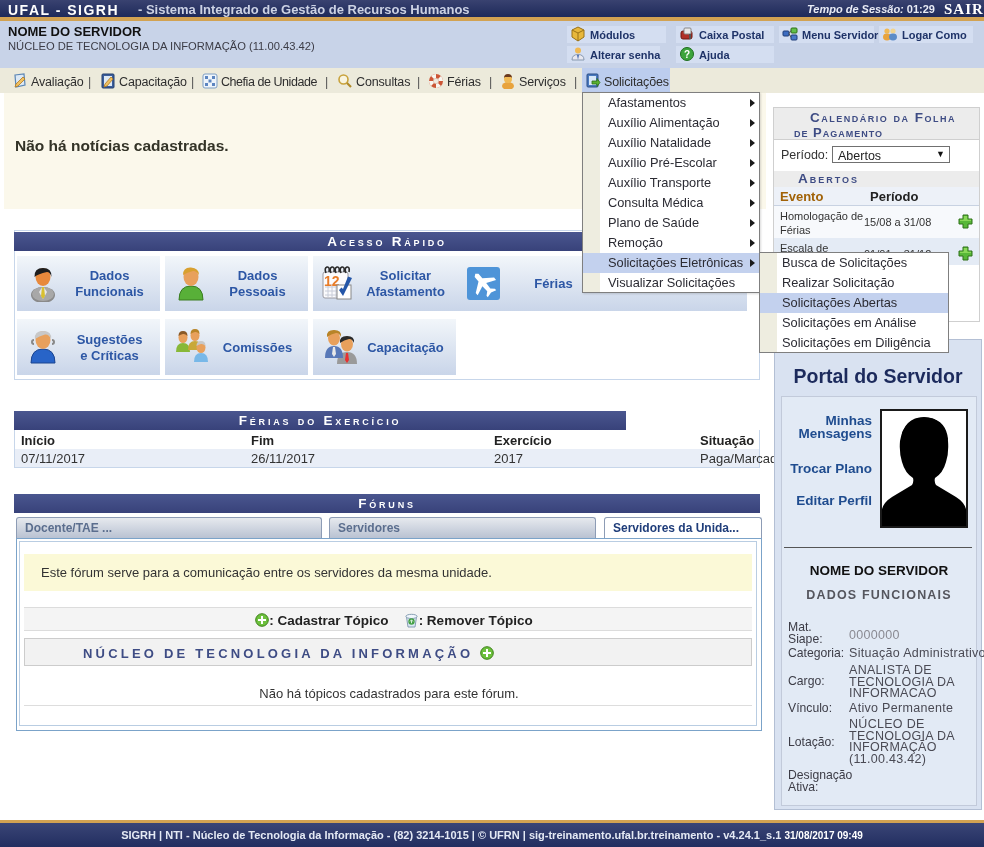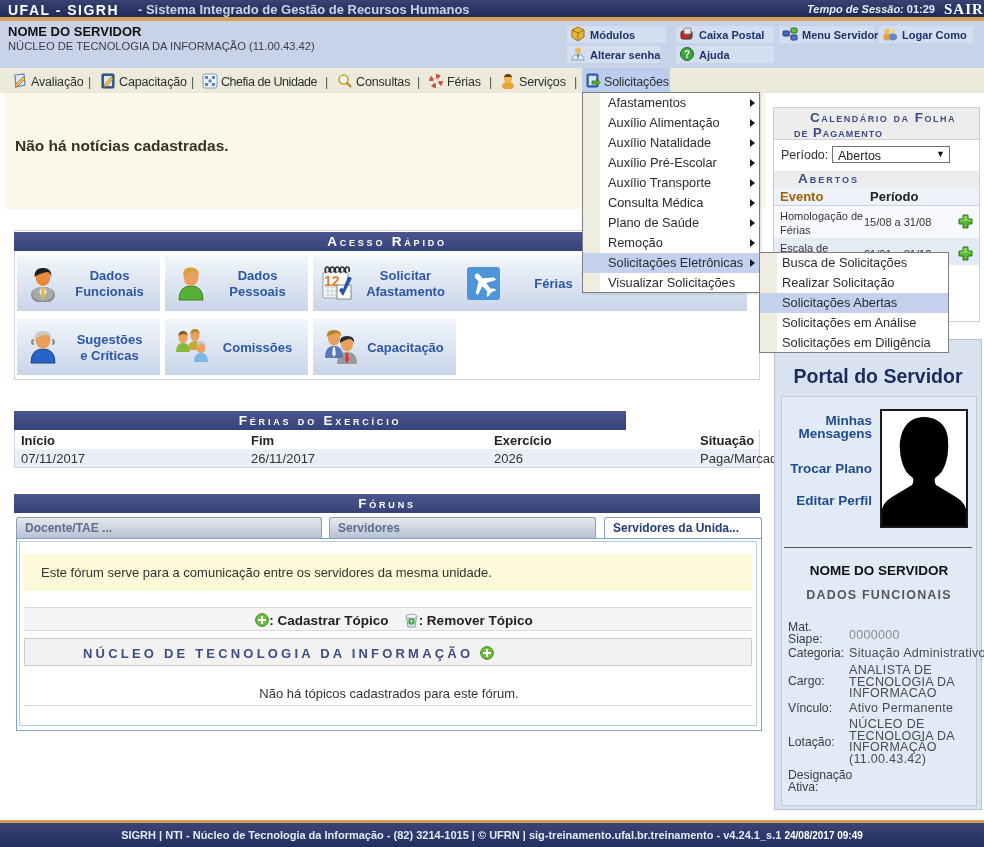--- a/index.html
+++ b/index.html
@@ -245,21 +245,21 @@
 <div class="abs phead" style="left:14px;top:411px;width:612px;height:19px;line-height:19px;">Férias do Exercício</div>
 <div class="abs" style="left:14px;top:430px;width:746px;height:19px;background:#fff;border-left:1px solid #c7d6ea;border-right:1px solid #c7d6ea;">
   <span class="abs" style="left:6px;top:3px;font-size:13px;font-weight:bold;color:#222;">Início</span>
   <span class="abs" style="left:236px;top:3px;font-size:13px;font-weight:bold;color:#222;">Fim</span>
   <span class="abs" style="left:479px;top:3px;font-size:13px;font-weight:bold;color:#222;">Exercício</span>
   <span class="abs" style="left:685px;top:3px;font-size:13px;font-weight:bold;color:#222;">Situação</span>
 </div>
 <div class="abs" style="left:14px;top:449px;width:746px;height:19px;background:#e9eef7;border:1px solid #c7d6ea;border-top:none;">
   <span class="abs" style="left:6px;top:2px;font-size:13px;color:#333;">07/11/2017</span>
   <span class="abs" style="left:236px;top:2px;font-size:13px;color:#333;">26/11/2017</span>
-  <span class="abs" style="left:479px;top:2px;font-size:13px;color:#333;">2026</span>
+  <span class="abs" style="left:479px;top:2px;font-size:13px;color:#333;">2017</span>
   <span class="abs" style="left:685px;top:2px;font-size:13px;color:#333;">Paga/Marcada</span>
 </div>
 
 <div class="abs phead" style="left:14px;top:494px;width:746px;height:19px;line-height:19px;">Fóruns</div>
 <div class="tab abs" style="left:16px;width:306px;">Docente/TAE ...</div>
 <div class="tab abs" style="left:329px;width:267px;">Servidores</div>
 <div class="tab abs" style="left:604px;width:158px;background:#fff;color:#1f3d7a;">Servidores da Unida...</div>
 <div class="abs" style="left:16px;top:538px;width:746px;height:193px;background:#fff;border:1px solid #7ba3c9;">
   <div class="abs" style="left:2px;top:2px;width:738px;height:185px;border:1px solid #b9cde2;"></div>
   <div class="abs" style="left:7px;top:15px;width:728px;height:37px;background:#fbf9d7;">
@@ -365,15 +365,15 @@
 <div id="submenu" class="abs">
   <div class="gut"></div>
   <div class="ddi" style="top:0px;">Busca de Solicitações</div>
   <div class="ddi" style="top:20px;">Realizar Solicitação</div>
   <div class="ddi hl" style="top:40px;">Solicitações Abertas</div>
   <div class="ddi" style="top:60px;">Solicitações em Análise</div>
   <div class="ddi" style="top:80px;">Solicitações em Diligência</div>
 </div>
 
 <div id="fgold" class="abs"></div>
-<div id="footer" class="abs">SIGRH | NTI - Núcleo de Tecnologia da Informação - (82) 3214-1015 | © UFRN | sig-treinamento.ufal.br.treinamento - v4.24.1_s.1 <span style="font-size:10px;color:#fff;">24/08/2017 09:49</span></div>
+<div id="footer" class="abs">SIGRH | NTI - Núcleo de Tecnologia da Informação - (82) 3214-1015 | © UFRN | sig-treinamento.ufal.br.treinamento - v4.24.1_s.1 <span style="font-size:10px;color:#fff;">31/08/2017 09:49</span></div>
 
 </div>
 
 </body></html>

